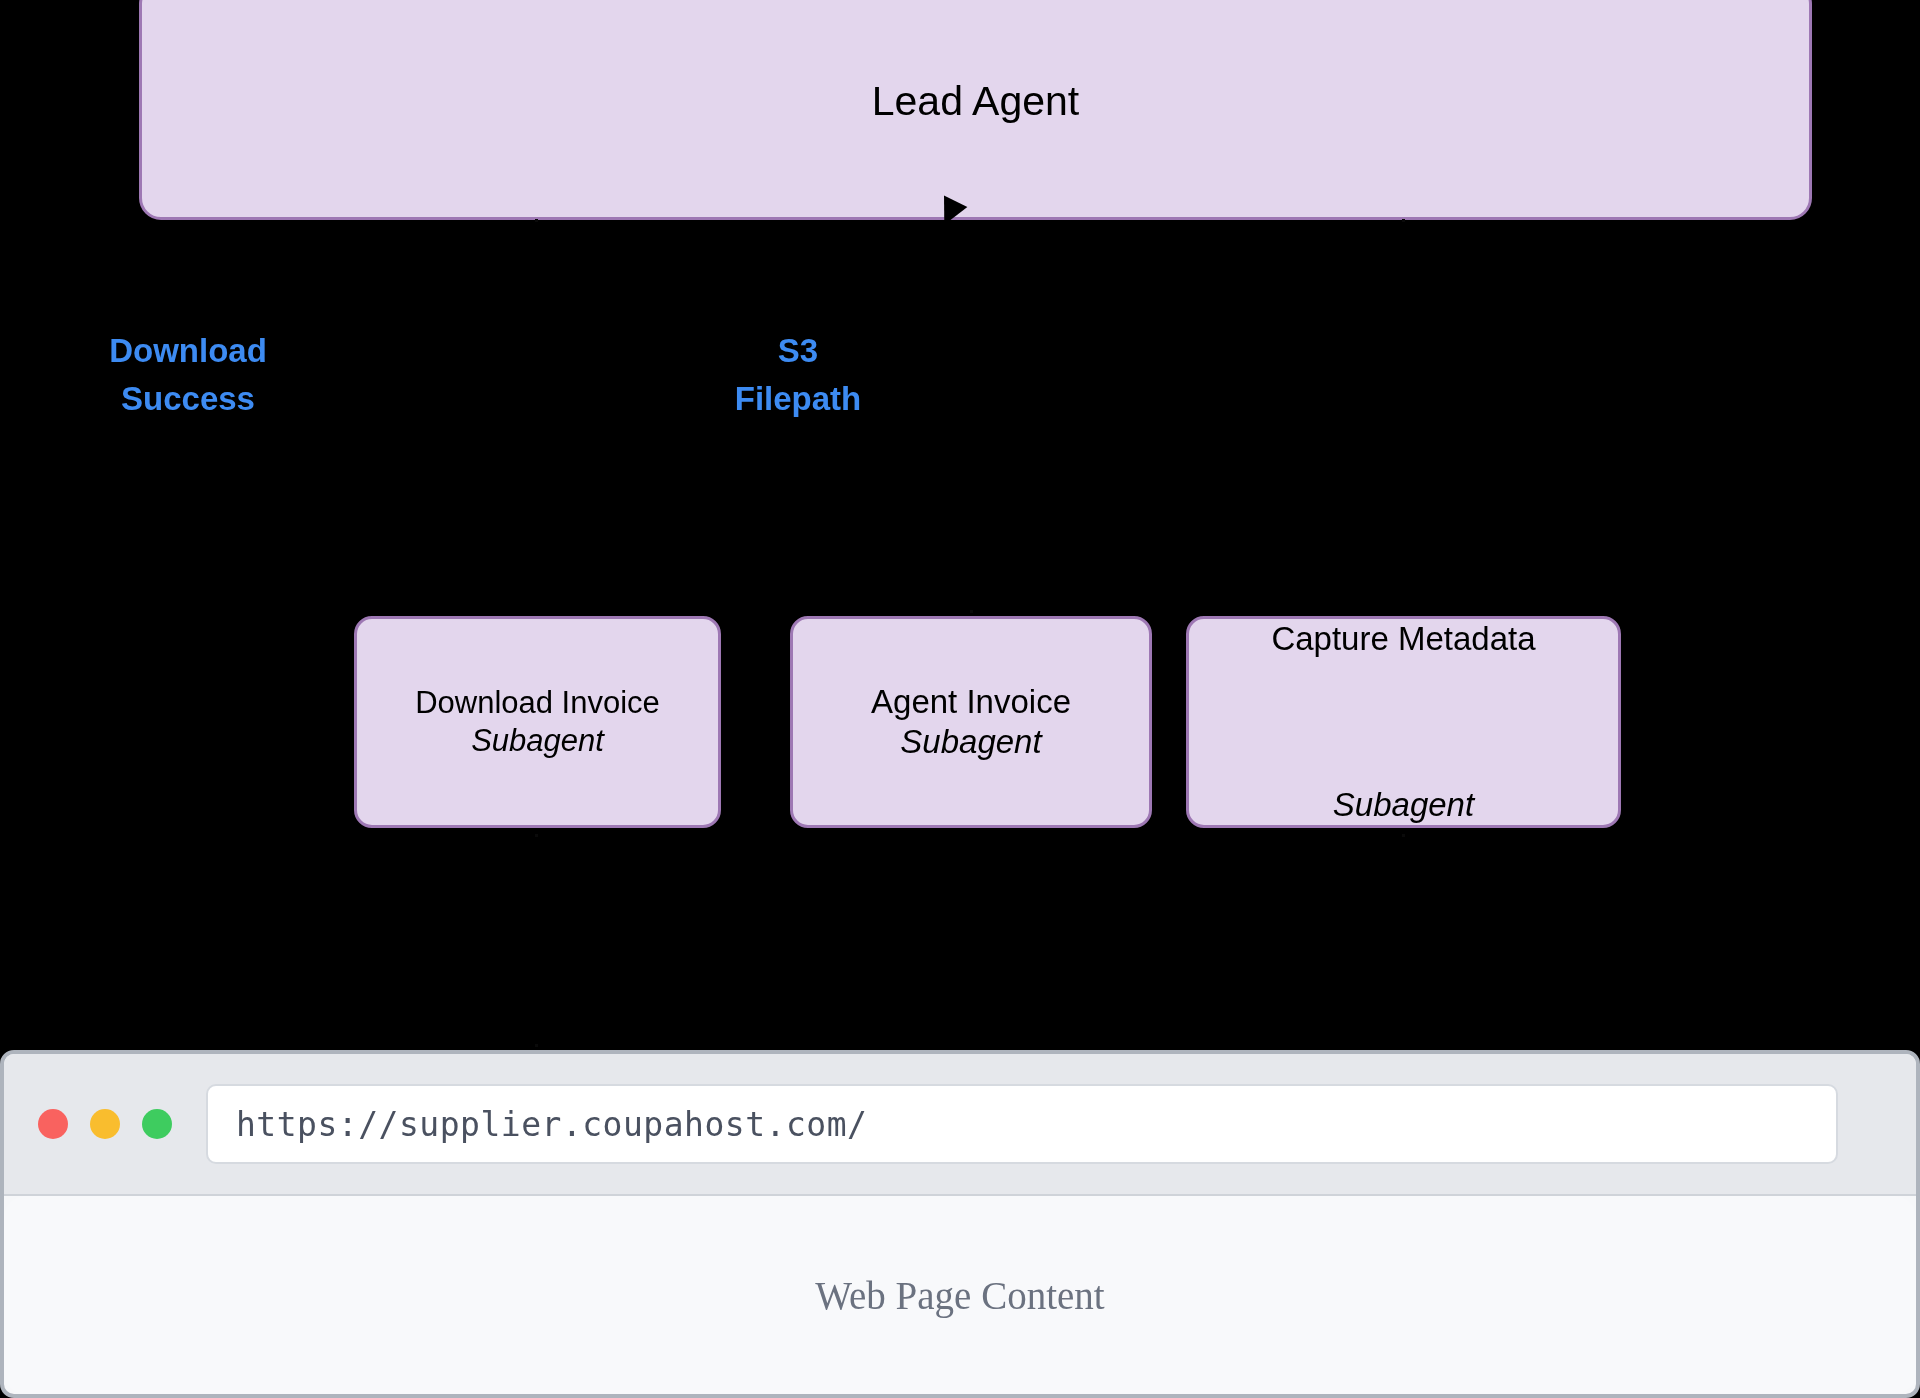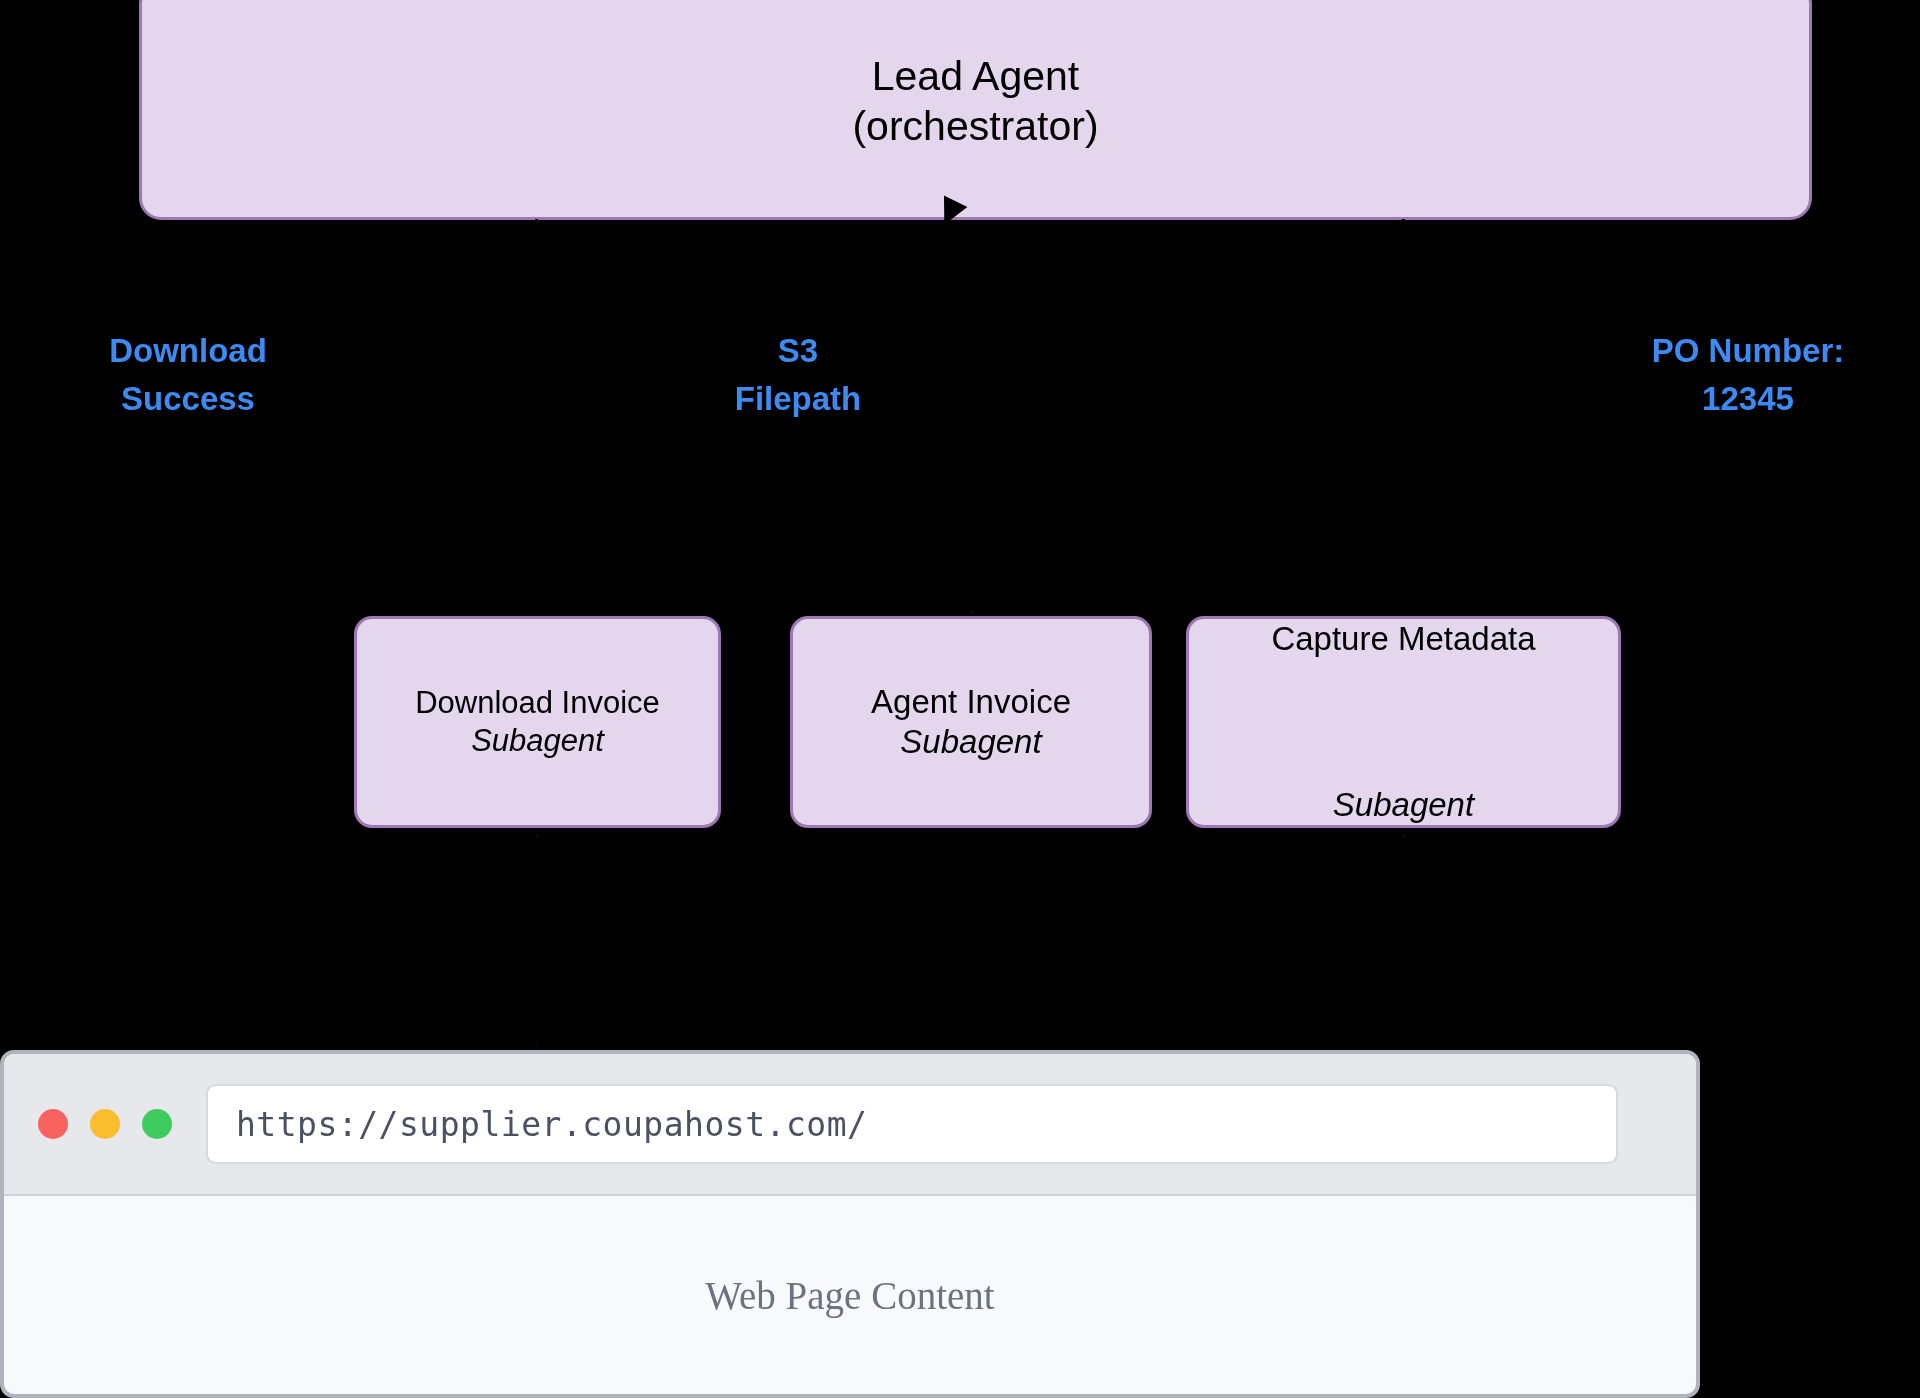--- a/index.html
+++ b/index.html
@@ -119,21 +119,21 @@
     width: 3px;
     height: 3px;
     background: #0a0a0a;
   }
 
   
   #browser-window {
     position: absolute;
     left: 0px;
     top: 1050px;
-    width: 1700px;
+    width: 1920px;
     height: 348px;
     box-sizing: border-box;
     background: #f7f8fa;
     border: 4px solid #aeb4bd;
     border-radius: 14px;
     overflow: hidden;
   }
 
   #browser-toolbar {
     height: 142px;
@@ -193,38 +193,35 @@
     color: #6b7280;
   }
 </style>
 </head>
 <body>
 
 <div id="diagram-stage">
 
   <div class="agent-box" id="lead-agent-box">
     <span class="line1">Lead Agent</span>
-    <span class="line2">(orchestrator)</span>
   </div>
 
   <div id="lead-agent-arrow"></div>
 
   <div class="connector-tick" style="left:527px; top:219px;"></div>
   <div class="connector-tick" style="left:1394px; top:219px;"></div>
   <div class="connector-tick" style="left:962px; top:610px;"></div>
   <div class="connector-tick" style="left:527px; top:834px;"></div>
   <div class="connector-tick" style="left:1394px; top:834px;"></div>
   <div class="connector-tick" style="left:527px; top:1044px;"></div>
 
   <div class="edge-label" id="edge-label-download-success">Download
 Success</div>
   <div class="edge-label" id="edge-label-s3-filepath">S3
 Filepath</div>
-  <div class="edge-label" id="edge-label-po-number">PO Number:
-12345</div>
 
   <div class="agent-box subagent-box" id="subagent-download">
     <span class="line1">Download Invoice</span>
     <span class="line2">Subagent</span>
   </div>
 
   <div class="agent-box subagent-box" id="subagent-upload">
     <span class="line1">Agent Invoice</span>
     <span class="line2">Subagent</span>
   </div>

